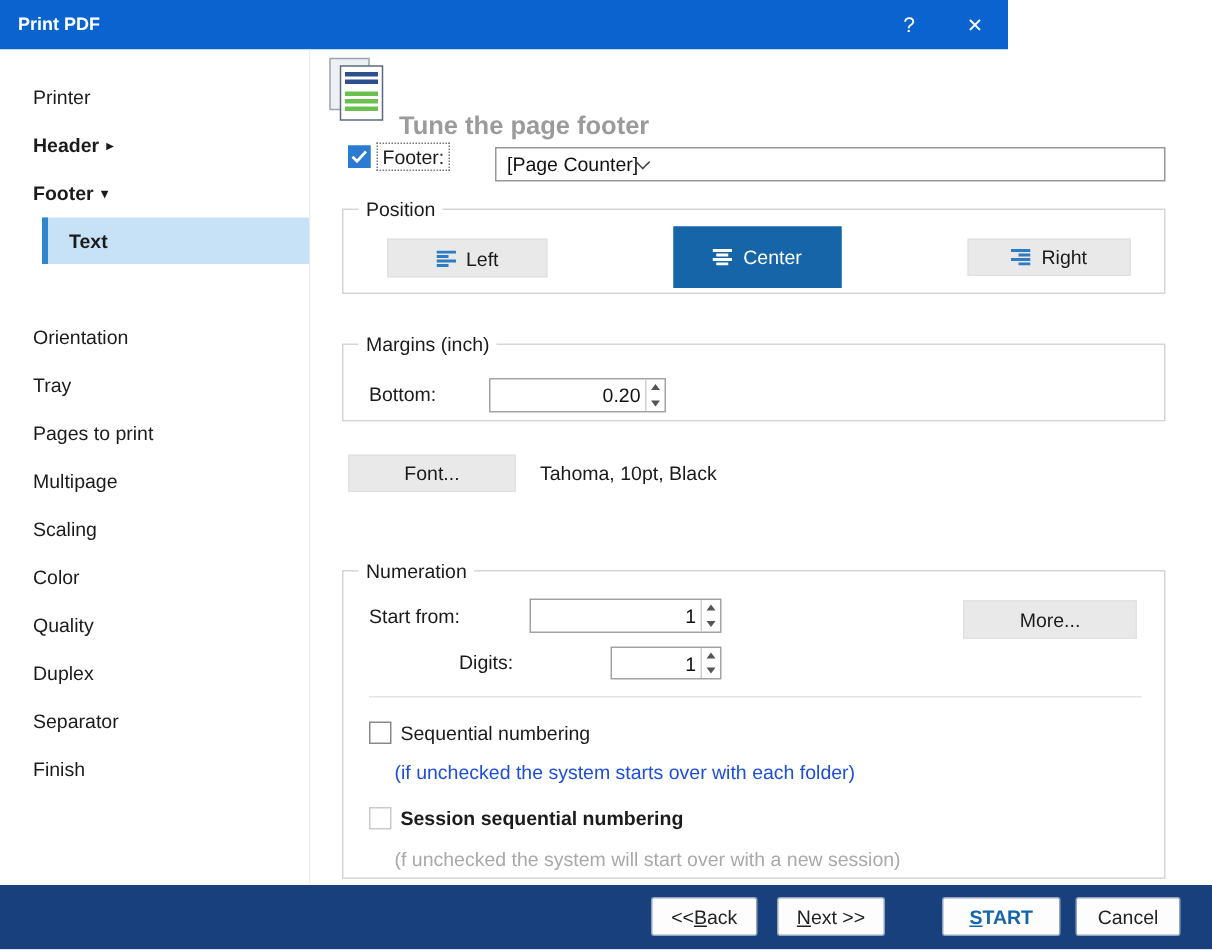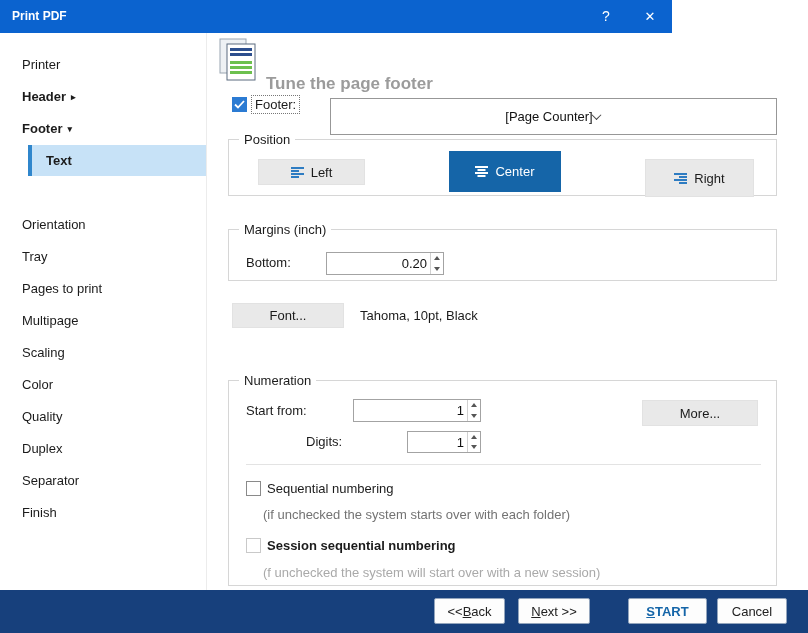--- a/index.html
+++ b/index.html
@@ -28,52 +28,52 @@
   .hdr-icon { position:absolute; left:10px; top:5px; }
   .page-title { position:absolute; left:59px; top:17px; font-size:17px; font-weight:bold; color:#9b9b9b;margin-top:24px; }
 
   .checkbox { position:absolute; width:15px; height:15px; background:#fff; border:1px solid #8a8a8a; display:flex; align-items:center; justify-content:center; }
   .checkbox.checked { background:#2b7bd3; border-color:#2b7bd3; }
   .checkbox.disabled { border-color:#c9c9c9; }
   .cb-footer { left:25px; top:64px; }
 
   .footer-label { position:absolute; left:44px; top:62px; font-size:13px; color:#1b1b1b; border:1px dotted #777; padding:1px 3px; }
 
-  .combo { position:absolute; left:123px; top:65px; width:447px; height:37px; border:1px solid #979797; background:#fff; display:flex; align-items:center; justify-content:center; padding:0 9px 0 7px; font-size:13px; color:#111; }
+  .combo { position:absolute; left:123px; top:65px; width:447px; height:23px; border:1px solid #979797; background:#fff; display:flex; align-items:center; justify-content:flex-start; padding:0 9px 0 7px; font-size:13px; color:#111; }
   .chev { width:7px; height:7px; border-right:1.6px solid #444; border-bottom:1.6px solid #444; transform:rotate(45deg) translate(-1px,-1px); }
 
   .group { position:absolute; border:1px solid #d6d6d6; }
   .group-label { position:absolute; top:-8px; left:10px; background:#fff; padding:0 5px; font-size:13px; color:#1b1b1b; line-height:15px; }
   .g-position { left:21px; top:106px; width:549px; height:57px; }
   .g-margins  { left:21px; top:196px; width:549px; height:52px; }
   .g-numeration { left:21px; top:347px; width:549px; height:206px; }
 
   .btn-flat { position:absolute; background:#e9e9e9; border:1px solid #e2e2e2; display:flex; align-items:center; justify-content:center; gap:7px; font-size:13px; color:#1b1b1b; }
   .btn-primary { background:#1565a8; border-color:#1565a8; color:#fff; }
   .b-left   { left:29px; top:19px; width:107px; height:26px; }
   .b-center { left:220px; top:11px; width:112px; height:41px; }
-  .b-right  { left:416px; top:19px; width:109px; height:38px; }
+  .b-right  { left:416px; top:19px; width:109px; height:25px; }
   .b-font { left:25px; top:270px; width:112px; height:25px; }
   .b-more { left:413px; top:19px; width:116px; height:26px; }
 
   .lbl { position:absolute; font-size:13px; color:#1b1b1b; line-height:16px; }
   .font-value { left:153px; top:270px; line-height:25px; }
 
   .field { position:absolute; border:1px solid #a3a3a3; background:#fff; display:flex; }
   .field input { border:0; outline:none; flex:1; min-width:0; text-align:right; font:13px "Liberation Sans", sans-serif; color:#111; padding-right:3px; background:transparent; }
   .spin { width:13px; border-left:1px solid #d0d0d0; display:flex; flex-direction:column; }
   .spin-half { flex:1; display:flex; align-items:center; justify-content:center; }
   .tri-up { width:0; height:0; border-left:3px solid transparent; border-right:3px solid transparent; border-bottom:4px solid #555; }
   .tri-down { width:0; height:0; border-left:3px solid transparent; border-right:3px solid transparent; border-top:4px solid #555; }
   .f-bottom { left:97px; top:22px; width:118px; height:23px; }
   .f-start  { left:124px; top:18px; width:128px; height:23px; }
   .f-digits { left:178px; top:50px; width:74px; height:22px; }
 
   .num-sep { position:absolute; left:17px; top:83px; width:515px; border-top:1px solid #e3e3e3; }
-  .note { position:absolute; font-size:13px; color:#737373; line-height:16px; }
+  .note { position:absolute; font-size:13px; color:#1d4ed8; line-height:16px; }
   .dim { color:#a9a9a9; }
   .cb-label { position:absolute; font-size:13px; line-height:15px; color:#1b1b1b; }
 
   
   .footerbar { position:absolute; left:0; top:590px; width:808px; height:43px; background:#17407c; }
   .fb-btn { position:absolute; top:8px; height:26px; background:#fdfdfd; border:1px solid #93a5bd; border-radius:2px; font-size:13px; color:#222; display:flex; align-items:center; justify-content:center; }
   .fb-back   { left:434px; width:71px; }
   .fb-next   { left:518px; width:72px; }
   .fb-start  { left:628px; width:79px; color:#1565a8; font-weight:bold; }
   .fb-cancel { left:717px; width:70px; }

